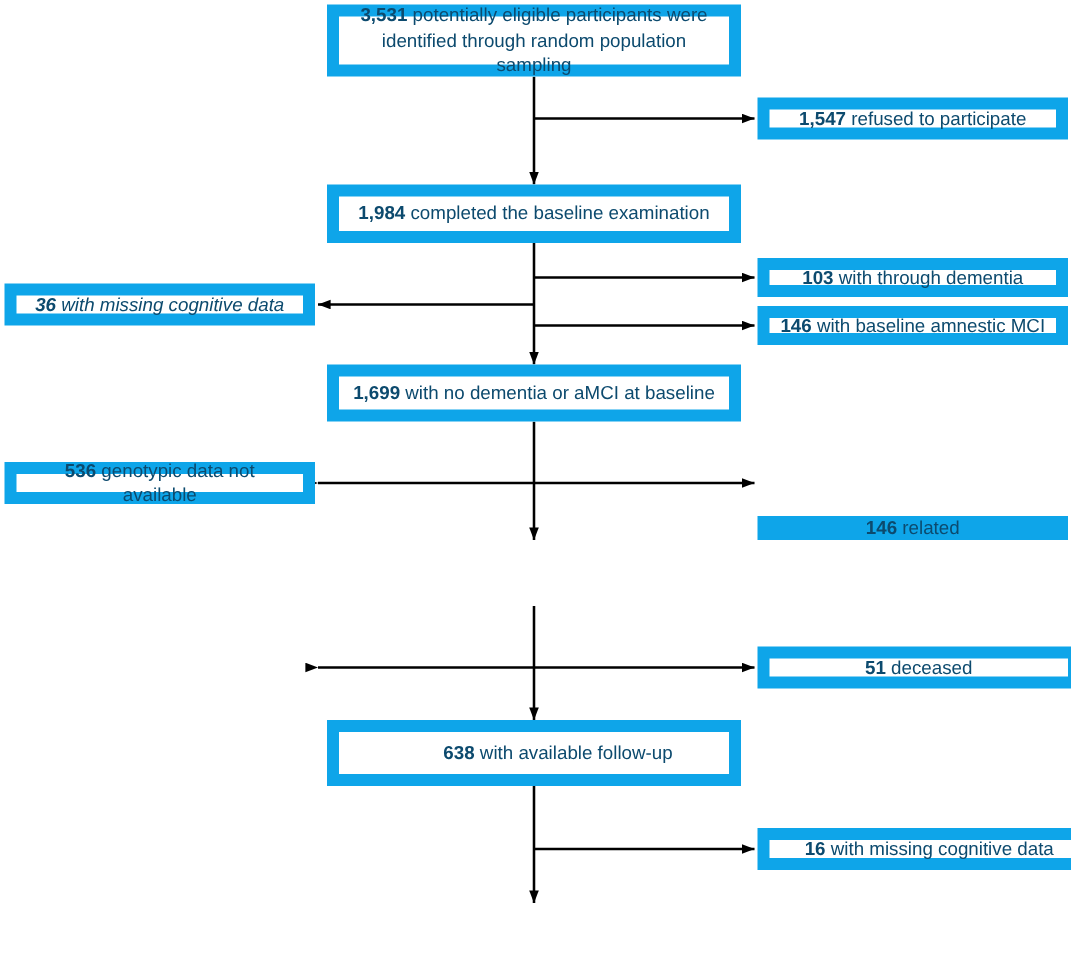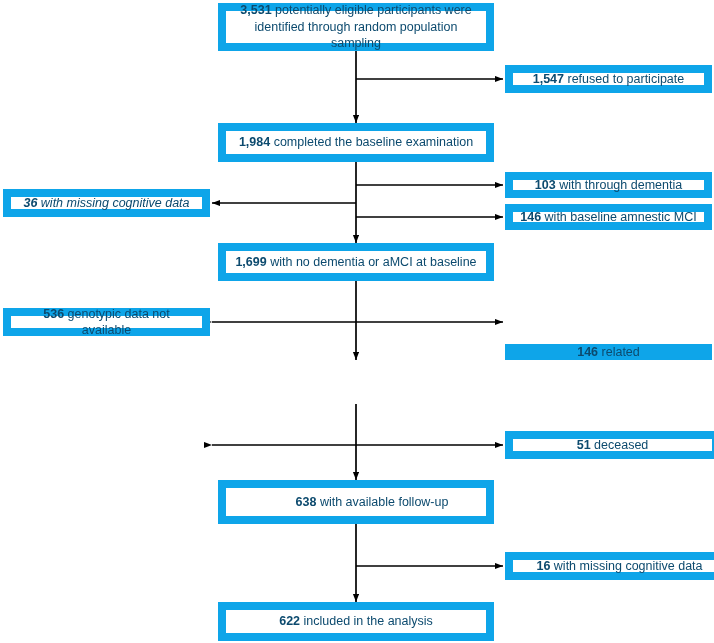--- a/index.html
+++ b/index.html
@@ -119,26 +119,20 @@
   </div>
 
 
   <div class="node main" style="left:218px; top:480px; width:276px; height:44px;padding-left:32px;">
     <span class="txt">
       <span class="num">638 </span>
       <span class="rest">with available follow-up</span>
     </span>
   </div>
 
-  <div class="node main" style="left:218px; top:602px; width:276px; height:39px;">
-    <span class="txt">
-      <span class="num">622 </span>
-      <span class="rest">included in the analysis</span>
-    </span>
-  </div>
 
   <div class="node side" style="left:505px; top:65px; width:207px; height:28px;">
     <span class="txt">
       <span class="num">1,547 </span>
       <span class="rest">refused to participate</span>
     </span>
   </div>
 
   <div class="node side" style="left:505px; top:172px; width:207px; height:26px;">
     <span class="txt">

